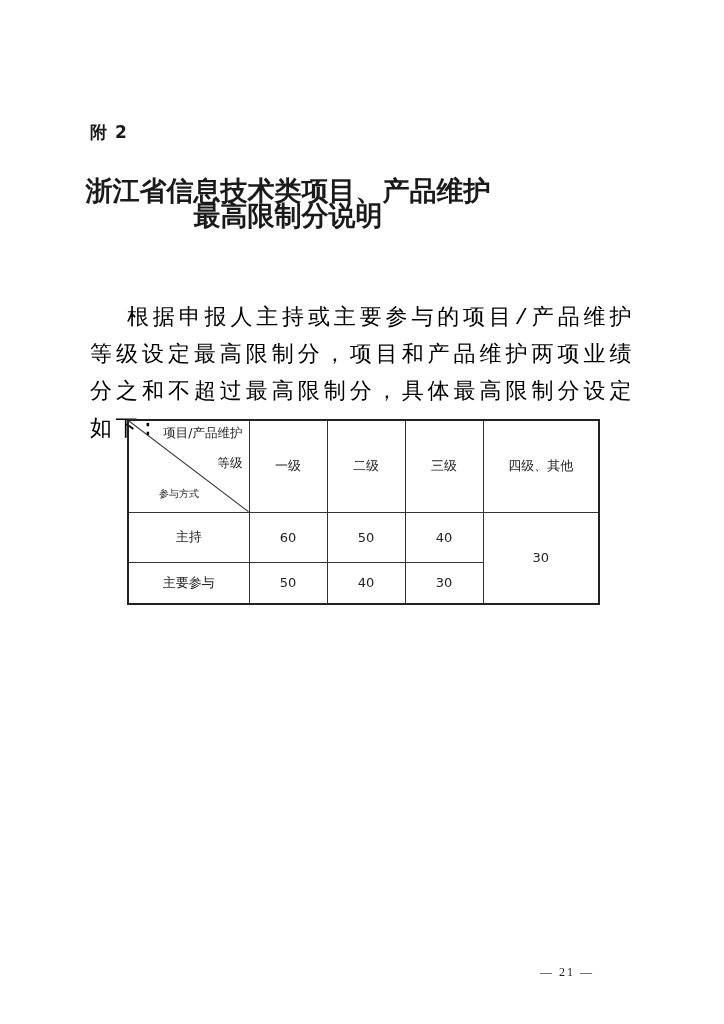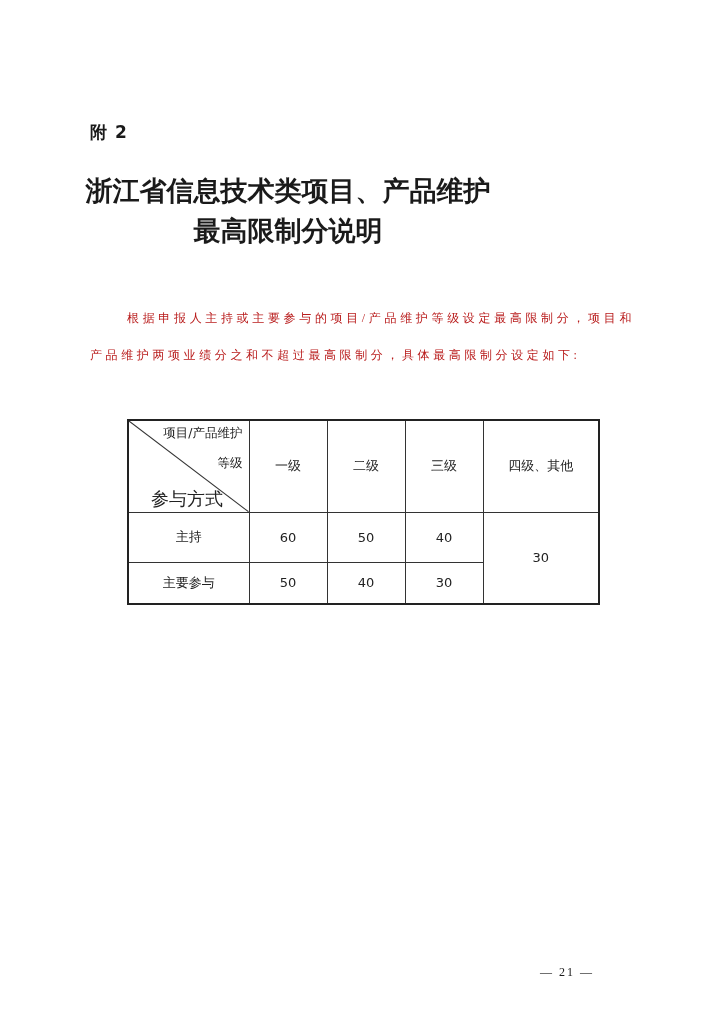--- a/index.html
+++ b/index.html
@@ -3,35 +3,35 @@
 <meta charset="utf-8">
 <style>
   html, body { margin:0; padding:0; background:#ffffff; }
   body { width:724px; height:1024px; position:relative; overflow:hidden;
          font-family: "DejaVu Serif", "Liberation Serif", serif; color:#1a1a1a; }
   .attach { position:absolute; left:90px; top:113px; font-size:17px;
             font-family: "DejaVu Sans", sans-serif; font-weight:bold; letter-spacing:1px;margin-top:8px; }
   .title { position:absolute; left:0; width:576px; text-align:center;
            font-size:27px; font-weight:bold; font-family:"DejaVu Serif", serif; letter-spacing:0px; }
   .t1 { top:173px; }
-  .t2 { top:213px; }
+  .t2 { top:198px; }
   .para { position:absolute; left:90px; width:545px; top:300px;
-          font-size:12px; line-height:37px; letter-spacing:3.6px;
-          font-family:Liberation Serif, serif; font-weight:300; color:#b91c1c; }
+          font-size:22px; line-height:37px; letter-spacing:3.6px;
+          font-family:Liberation Mono, monospace; font-weight:300; color:#000000; }
   .para p { margin:0; text-indent:37px; text-align:justify; }
   table.grid { position:absolute; left:127px; top:419px; width:471px; height:186px;
                border-collapse:collapse; border:2px solid #222; table-layout:fixed; }
   table.grid td { border:1px solid #333; text-align:center; vertical-align:middle;
                   font-size:13px; font-family:"DejaVu Sans", sans-serif; padding:0; color:#222; }
   td.num { font-family:"Liberation Serif", serif; font-size:14px; }
   td.diag { position:relative; height:87px; }
   td.diag svg { position:absolute; left:0; top:0; width:100%; height:100%; }
   .dl1 { position:absolute; right:6px; top:4px; font-size:12.5px; }
   .dl2 { position:absolute; right:6px; top:34px; font-size:12.5px; }
-  .dl3 { position:absolute; left:22px; top:66px; font-size:18px; }
+  .dl3 { position:absolute; left:30px; top:66px; font-size:10px; }
   .pageno { position:absolute; left:540px; top:965px; font-size:12px;
             font-family:"Liberation Serif", serif; letter-spacing:2px; }
 </style>
 </head>
 <body>
 
 <div class="attach">附 2</div>
 
 <div class="title t1">浙江省信息技术类项目、产品维护</div>
 <div class="title t2">最高限制分说明</div>

